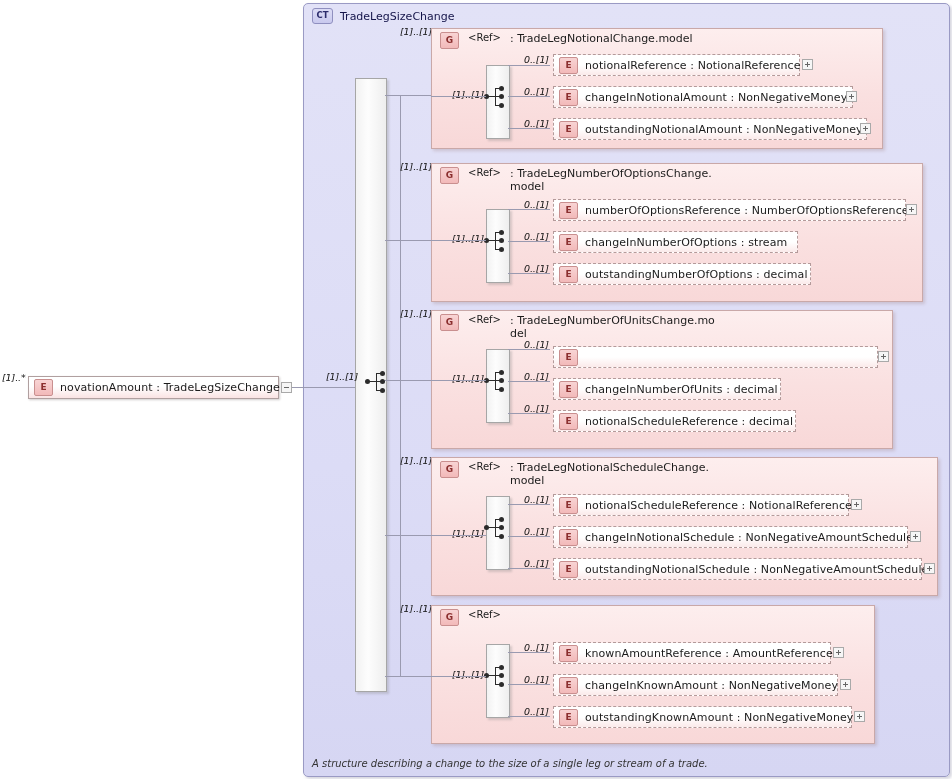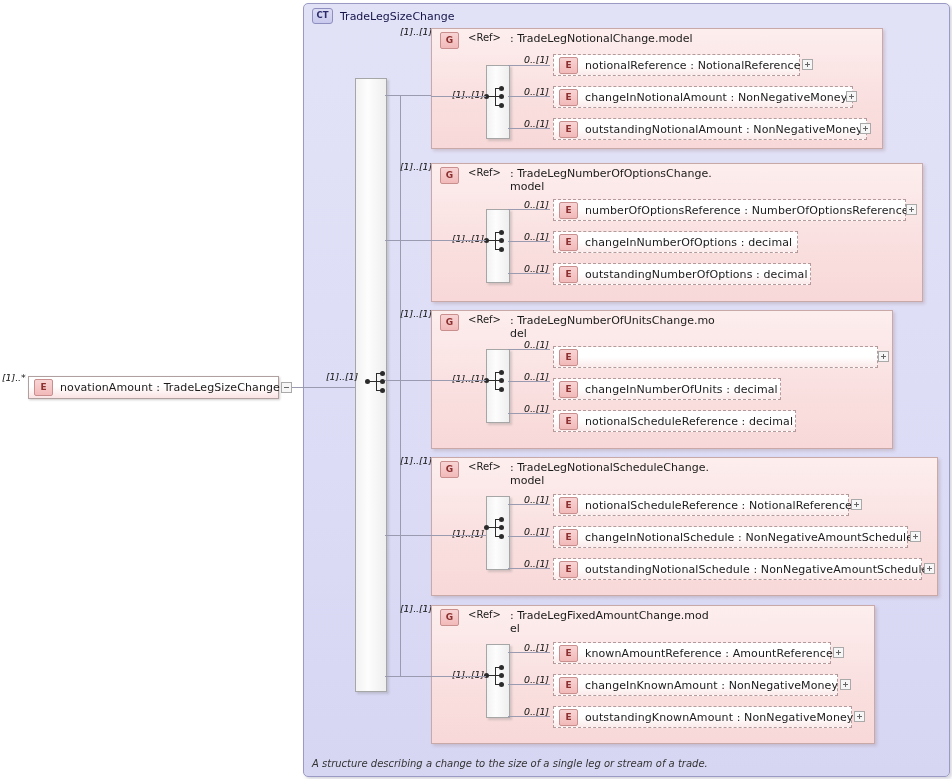--- a/index.html
+++ b/index.html
@@ -261,21 +261,21 @@
   <div class="mult" style="left:524px; top:263px;">0..[1]</div>
 
   <div class="elem-box dashed" style="left:553px; top:199px; width:353px; height:22px;">
     <span class="badge-e">E</span>
     <span class="elem-label">numberOfOptionsReference : NumberOfOptionsReference</span>
   </div>
   <div class="expander plus" style="left:906px; top:204px;"></div>
 
   <div class="elem-box dashed" style="left:553px; top:231px; width:245px; height:22px;">
     <span class="badge-e">E</span>
-    <span class="elem-label">changeInNumberOfOptions : decimal</span>
+    <span class="elem-label">changeInNumberOfOptions : stream</span>
   </div>
 
   <div class="elem-box dashed" style="left:553px; top:263px; width:258px; height:22px;">
     <span class="badge-e">E</span>
     <span class="elem-label">outstandingNumberOfOptions : decimal</span>
   </div>
 
   <div class="mult" style="left:400px; top:308px;">[1]..[1]</div>
 
   <div class="grp-box" style="left:431px; top:310px; width:460px; height:137px;"></div>
@@ -374,22 +374,20 @@
     <span class="elem-label">outstandingNotionalSchedule : NonNegativeAmountSchedule</span>
   </div>
   <div class="expander plus" style="left:924px; top:563px;"></div>
 
   <div class="mult" style="left:400px; top:603px;">[1]..[1]</div>
 
   <div class="grp-box" style="left:431px; top:605px; width:442px; height:137px;"></div>
   <div class="grp-title" style="left:440px; top:609px;">
     <span class="badge-g">G</span>
     <span class="grp-ref">&lt;Ref&gt;</span>
-    <span class="grp-name">: TradeLegFixedAmountChange.mod
-el</span>
   </div>
 
   <div class="seq-bar" style="left:486px; top:644px; width:22px; height:72px;"></div>
   <div class="seq-glyph" style="left:484px; top:664px; width:22px; height:24px;">
     <div class="dot" style="left:0px; top:9px;"></div>
     <div class="stem" style="left:4px; top:11px; width:8px;"></div>
     <div class="spine" style="left:11px; top:3px; height:18px;"></div>
     <div class="branch" style="left:11px; top:3px; width:5px;"></div>
     <div class="branch" style="left:11px; top:11px; width:5px;"></div>
     <div class="branch" style="left:11px; top:20px; width:5px;"></div>

